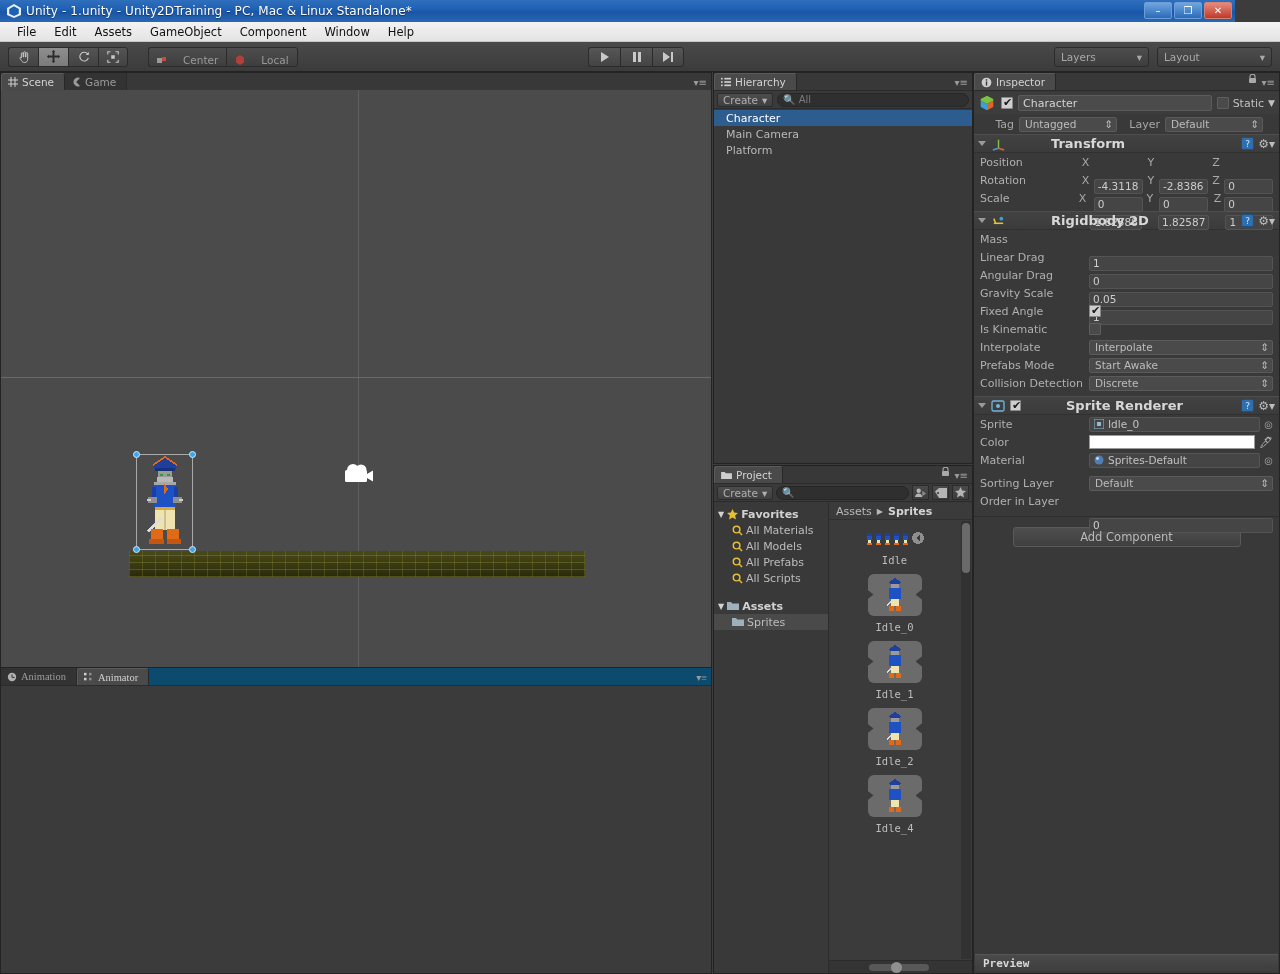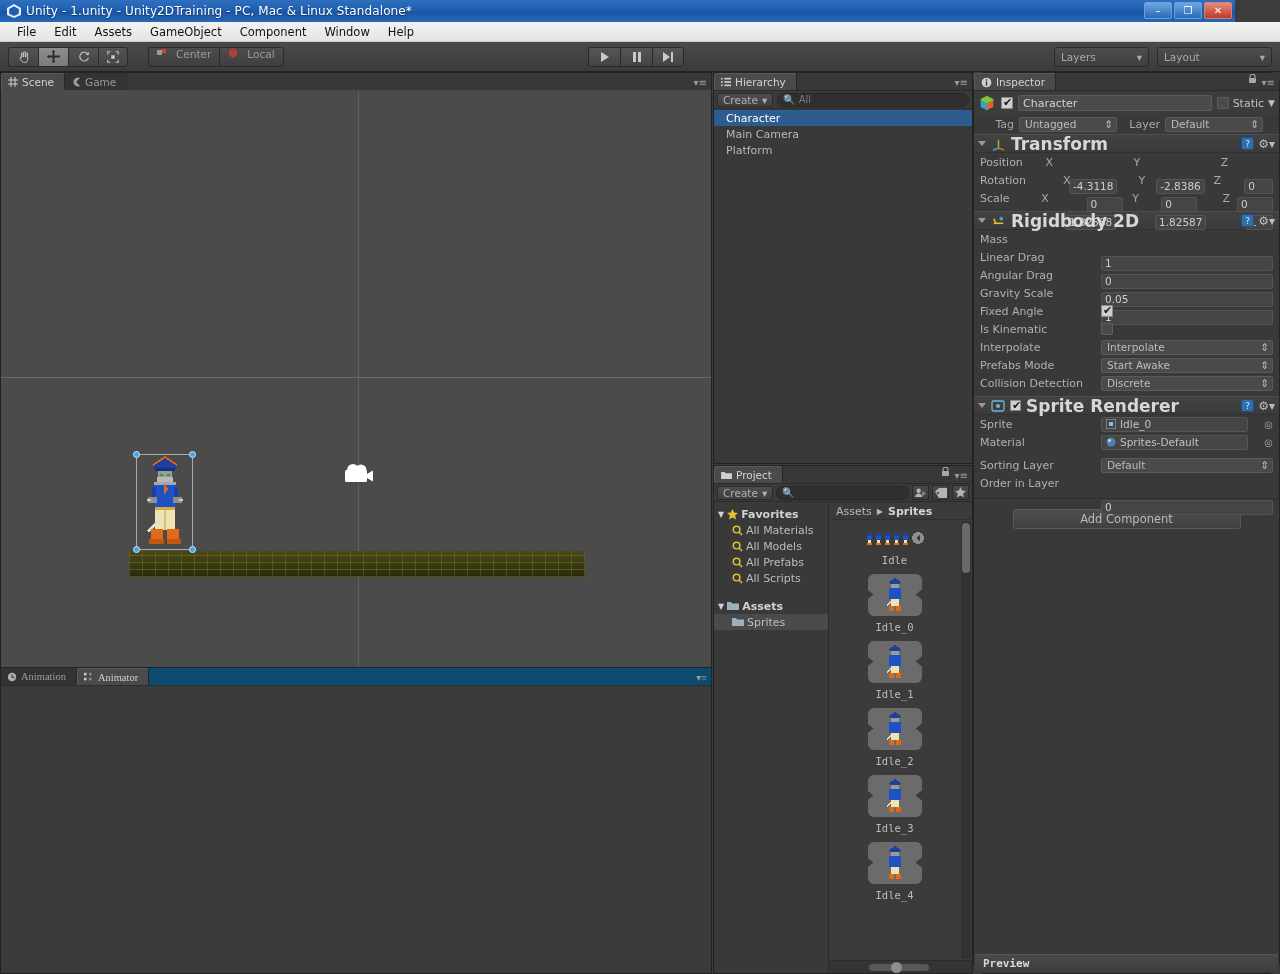--- a/index.html
+++ b/index.html
@@ -32,21 +32,21 @@
     display:flex; align-items:center; }
   .tgroup { display:flex; margin-left:8px; }
   .tbtn { width:30px; height:20px; background:linear-gradient(to bottom,#545454,#434343);
     border:1px solid #2b2b2b; border-right:none; display:flex; align-items:center;
     justify-content:center; color:#c8c8c8; }
   .tbtn:first-child { border-radius:3px 0 0 3px; }
   .tbtn:last-child { border-right:1px solid #2b2b2b; border-radius:0 3px 3px 0; }
   .tbtn.on { background:linear-gradient(to bottom,#8e8e8e,#7b7b7b); color:#2a2a2a; }
   .pivotgroup { display:flex; margin-left:20px; }
   .pbtn { height:20px; padding:0 8px; background:linear-gradient(to bottom,#4d4d4d,#3e3e3e);
-    border:1px solid #2b2b2b; display:flex; align-items:flex-start; gap:9px; color:#9a9a9a;
+    border:1px solid #2b2b2b; display:flex; align-items:flex-end; gap:16px; color:#9a9a9a;
     font-size:10.5px; }
   .pbtn:first-child { border-radius:3px 0 0 3px; border-right:none;}
   .pbtn:last-child { border-radius:0 3px 3px 0; }
   .playgroup { position:absolute; left:588px; display:flex; }
   .playbtn { width:32px; height:20px; background:linear-gradient(to bottom,#565656,#444);
     border:1px solid #2b2b2b; border-right:none; display:flex; align-items:center;
     justify-content:center; }
   .playbtn:first-child { border-radius:3px 0 0 3px;}
   .playbtn:last-child { border-right:1px solid #2b2b2b; border-radius:0 3px 3px 0;}
   .rightdrops { position:absolute; right:8px; display:flex; gap:8px;padding-left:24px; }
@@ -153,21 +153,21 @@
   .vthumb { position:absolute; top:2px; left:1px; width:8px; height:50px;
     background:#6a6a6a; border-radius:4px; }
   .hscroll { position:absolute; left:0; right:0; bottom:0; height:13px;
     background:#343434; border-top:1px solid #2b2b2b; }
   .hthumb { position:absolute; left:40px; top:3px; width:60px; height:7px;
     background:#585858; border-radius:4px; }
   .hthumb .knob { position:absolute; left:22px; top:-2px; width:11px; height:11px;
     border-radius:50%; background:#8f8f8f; }
 
   
-  #inspector-panel { left:973px; top:72px; width:307px; height:902px;border-radius:11px; }
+  #inspector-panel { left:973px; top:72px; width:307px; height:902px; }
   .insp-body { position:absolute; left:0; top:19px; right:0; bottom:0;
     background:#393939; overflow:hidden; }
   .obj-head { height:22px; display:flex; align-items:center; padding:0 4px; gap:5px;
     background:#3c3c3c; }
   .cube { width:18px; height:18px; position:relative; }
   .chk { width:12px; height:12px; background:#cfcfcf; border:1px solid #8a8a8a;
     border-radius:1px; position:relative; }
   .chk.on:after { content:"✔"; position:absolute; left:1px; top:-2px; font-size:11px;
     color:#1a1a1a; }
   .namefield { flex:1; height:16px; background:#4b4b4b; border:1px solid #5b5b5b;
@@ -176,28 +176,28 @@
   .static-wrap { display:flex; align-items:center; gap:4px; color:#c0c0c0; font-size:11px;}
   .chk.off { background:#4a4a4a; border:1px solid #5e5e5e; }
   .taglayer { height:20px; display:flex; align-items:center; gap:5px; padding:0 6px; }
   .lbl { color:#a8a8a8; font-size:11px; }
   .ddl { height:15px; background:#4a4a4a; border:1px solid #5a5a5a; border-radius:2px;
     display:flex; align-items:center; justify-content:space-between; padding:0 3px 0 5px;
     color:#bcbcbc; font-size:10.5px; }
   .comp-head { height:19px; display:flex; align-items:center; gap:5px; padding:0 4px;
     background:linear-gradient(to bottom,#424242,#3b3b3b); border-top:1px solid #4d4d4d;
     border-bottom:1px solid #313131; }
-  .comp-head .ttl { font-weight:bold; color:#d7d7d7; font-size:17px; }
+  .comp-head .ttl { font-weight:bold; color:#d7d7d7; font-size:13px;margin-left:40px; }
   .tri { width:0; height:0; border-left:4px solid transparent; border-right:4px solid transparent;
     border-top:5px solid #9a9a9a; }
   .hdr-icons { margin-left:auto; display:flex; gap:4px; align-items:center; }
   .bookicon { width:13px; height:13px; background:#2f6fae; border:1px solid #1f4f80;
     border-radius:2px; color:#cfe5fa; font-size:9px; display:flex; align-items:center;
     justify-content:center; }
-  .row { height:18px; display:flex; align-items:center; padding:0 6px; gap:16px; }
+  .row { height:18px; display:flex; align-items:center; padding:0 6px; gap:4px; }
   .row .name { width:105px; color:#b0b0b0; font-size:11px; }
   .fld { height:15px; background:#454545; border:1px solid #545454; border-radius:2px;
     color:#cdcdcd; font-size:10.5px; padding:0 3px; display:flex; align-items:center;margin-top:48px; }
   .axl { color:#a9a9a9; font-size:11px; width:9px; text-align:center; }
   .colorfield { height:14px; background:#fff; border:1px solid #9a9a9a; flex:1; }
   .objfield { height:15px; background:#454545; border:1px solid #565656; border-radius:2px;
     flex:1; display:flex; align-items:center; gap:4px; padding-left:4px;
     color:#c2c2c2; font-size:10.5px; }
   .addcomp { margin:10px auto 0; width:228px; height:20px;
     background:linear-gradient(to bottom,#4e4e4e,#3f3f3f); border:1px solid #5a5a5a;
@@ -674,34 +674,20 @@
                 <rect x="5" y="11" width="12" height="11" fill="#1d51c4"></rect>
                   <rect x="7" y="22" width="8" height="7" fill="#efe3b0"></rect>
                 <rect x="5" y="29" width="5" height="5" fill="#e06a18"></rect>
                   <rect x="12" y="29" width="5" height="5" fill="#e06a18"></rect>
                 <path d="M2 28l4-4 1 1-4 4z" fill="#dcdcdc"></path>
               </svg>
             </div>
             <div class="glabel">Idle_2</div>
           </div>
 
-          <div class="gitem">
-            <div class="thumb">
-              <svg width="22" height="36" viewBox="0 0 22 36" shape-rendering="crispEdges">
-                <path d="M5 5L11 1l6 4-1 2H6z" fill="#1f3f9b"></path>
-                  <rect x="7" y="7" width="8" height="4" fill="#9a9a9a"></rect>
-                <rect x="5" y="11" width="12" height="11" fill="#1d51c4"></rect>
-                  <rect x="7" y="22" width="8" height="7" fill="#efe3b0"></rect>
-                <rect x="5" y="29" width="5" height="5" fill="#e06a18"></rect>
-                  <rect x="12" y="29" width="5" height="5" fill="#e06a18"></rect>
-                <path d="M2 28l4-4 1 1-4 4z" fill="#dcdcdc"></path>
-              </svg>
-            </div>
-            <div class="glabel">Idle_3</div>
-          </div>
 
           <div class="gitem">
             <div class="thumb">
               <svg width="22" height="36" viewBox="0 0 22 36" shape-rendering="crispEdges">
                 <path d="M5 5L11 1l6 4-1 2H6z" fill="#1f3f9b"></path>
                   <rect x="7" y="7" width="8" height="4" fill="#9a9a9a"></rect>
                 <rect x="5" y="11" width="12" height="11" fill="#1d51c4"></rect>
                   <rect x="7" y="22" width="8" height="7" fill="#efe3b0"></rect>
                 <rect x="5" y="29" width="5" height="5" fill="#e06a18"></rect>
                   <rect x="12" y="29" width="5" height="5" fill="#e06a18"></rect>
@@ -918,20 +904,25 @@
         <div class="objfield">
           <svg width="10" height="10" viewBox="0 0 10 10">
             <rect x="0" y="0" width="10" height="10" fill="none" stroke="#8fbad6" stroke-width="1"></rect>
               <rect x="3" y="3" width="4" height="4" fill="#8fbad6"></rect>
             </svg>
           <span>Idle_0</span>
         </div>
         <span style="color:#a5a5a5;font-size:10px">◎</span>
       </div>
       <div class="row">
+        <span class="name">Color</span>
+        <div class="colorfield"></div>
+        <span style="color:#c8c8c8;font-size:11px">🖊</span>
+      </div>
+      <div class="row">
         <span class="name">Material</span>
         <div class="objfield">
           <svg width="10" height="10" viewBox="0 0 10 10">
             <circle cx="5" cy="5" r="4.5" fill="#4f7fb5"></circle>
               <circle cx="3.5" cy="3.5" r="1.4" fill="#cfe0f0"></circle>
             </svg>
           <span>Sprites-Default</span>
         </div>
         <span style="color:#a5a5a5;font-size:10px">◎</span>
       </div>

